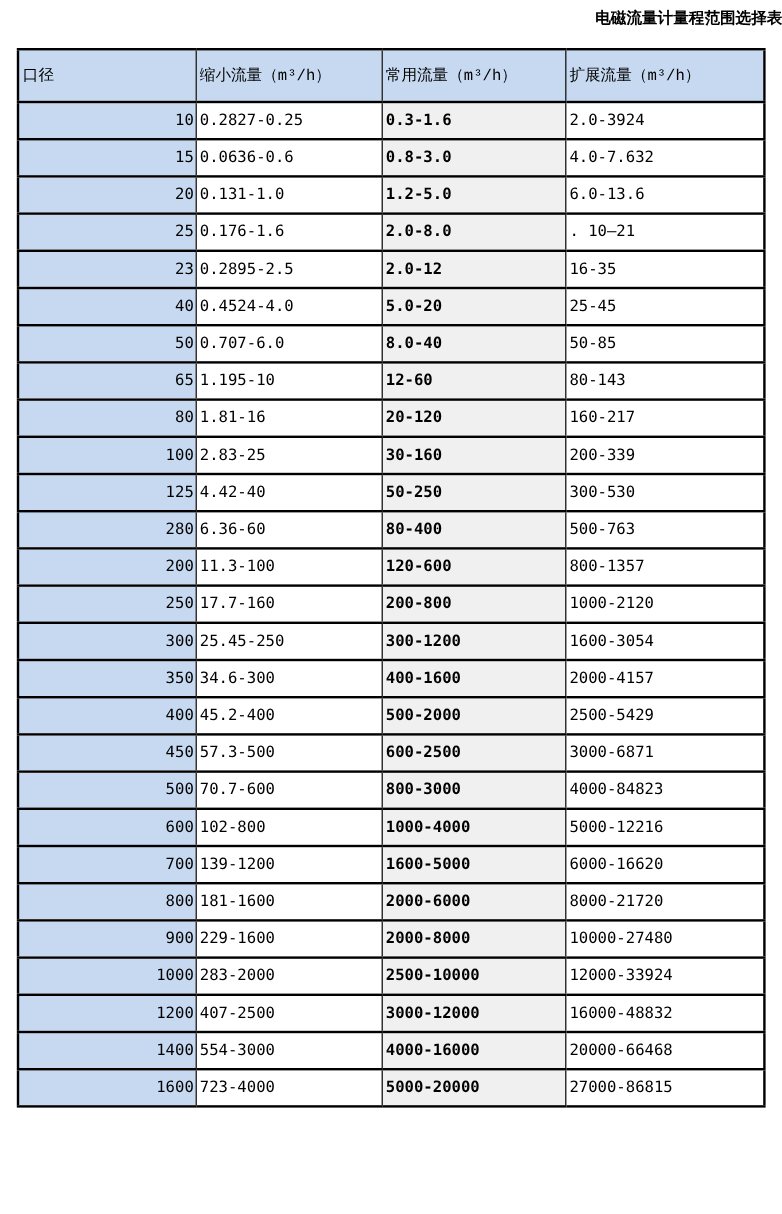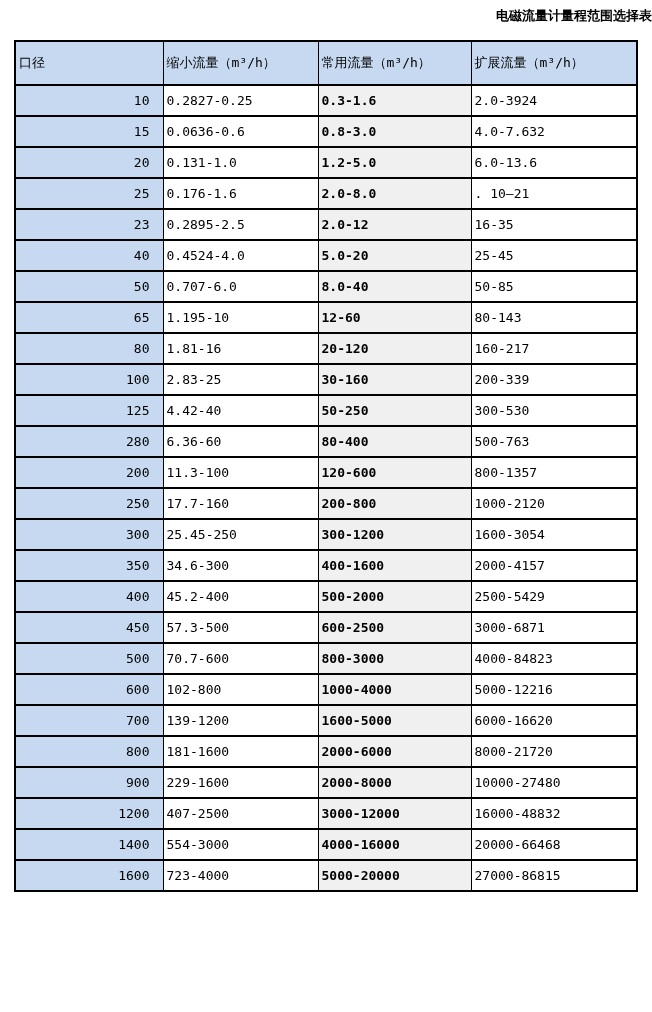--- a/index.html
+++ b/index.html
@@ -48,26 +48,27 @@
     font-weight: normal;
     vertical-align: middle;
     text-align: left;
     padding: 0 2px 0 3px;
     overflow: hidden;
     white-space: nowrap;
   }
   .flow-table th {
     height: 44px;
     background: var(--header-bg);
+    font-family: Liberation Mono, monospace;
   }
   .flow-table td { height: 31px; }
   .flow-table td.c0 {
     background: var(--diameter-bg);
     text-align: right;
-    padding-right: 13px;
+    padding-right: 1px;
   }
   .flow-table td.c2 { background: var(--common-bg); font-weight: bold; }
 </style>
 </head>
 <body>
 
 <div class="page-title">电磁流量计量程范围选择表</div>
 
 <table class="flow-table">
   <colgroup>
@@ -217,20 +218,26 @@
         <td class="c2">2000-6000</td>
         <td class="c3">8000-21720</td>
       </tr>
       <tr>
         <td class="c0">900</td>
         <td class="c1">229-1600</td>
         <td class="c2">2000-8000</td>
         <td class="c3">10000-27480</td>
       </tr>
       <tr>
+        <td class="c0">1000</td>
+        <td class="c1">283-2000</td>
+        <td class="c2">2500-10000</td>
+        <td class="c3">12000-33924</td>
+      </tr>
+      <tr>
         <td class="c0">1200</td>
         <td class="c1">407-2500</td>
         <td class="c2">3000-12000</td>
         <td class="c3">16000-48832</td>
       </tr>
       <tr>
         <td class="c0">1400</td>
         <td class="c1">554-3000</td>
         <td class="c2">4000-16000</td>
         <td class="c3">20000-66468</td>

